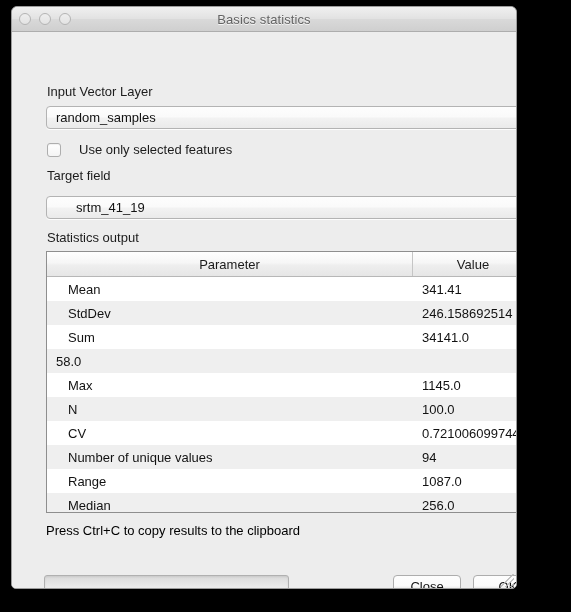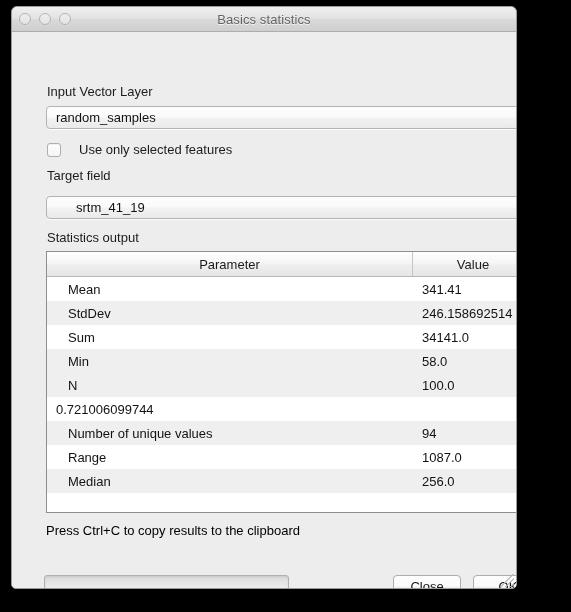--- a/index.html
+++ b/index.html
@@ -334,28 +334,32 @@
               </div>
               <div class="trow odd">
                 <div class="td-param">StdDev</div>
                 <div class="td-value">246.158692514</div>
               </div>
               <div class="trow even">
                 <div class="td-param">Sum</div>
                 <div class="td-value">34141.0</div>
               </div>
               <div class="trow odd">
-                <div class="td-param">Min</div>
                 <div class="td-value">58.0</div>
+              </div>
+              <div class="trow even">
+                <div class="td-param">Max</div>
+                <div class="td-value">1145.0</div>
               </div>
               <div class="trow odd">
                 <div class="td-param">N</div>
                 <div class="td-value">100.0</div>
               </div>
               <div class="trow even">
+                <div class="td-param">CV</div>
                 <div class="td-value">0.721006099744</div>
               </div>
               <div class="trow odd">
                 <div class="td-param">Number of unique values</div>
                 <div class="td-value">94</div>
               </div>
               <div class="trow even">
                 <div class="td-param">Range</div>
                 <div class="td-value">1087.0</div>
               </div>

